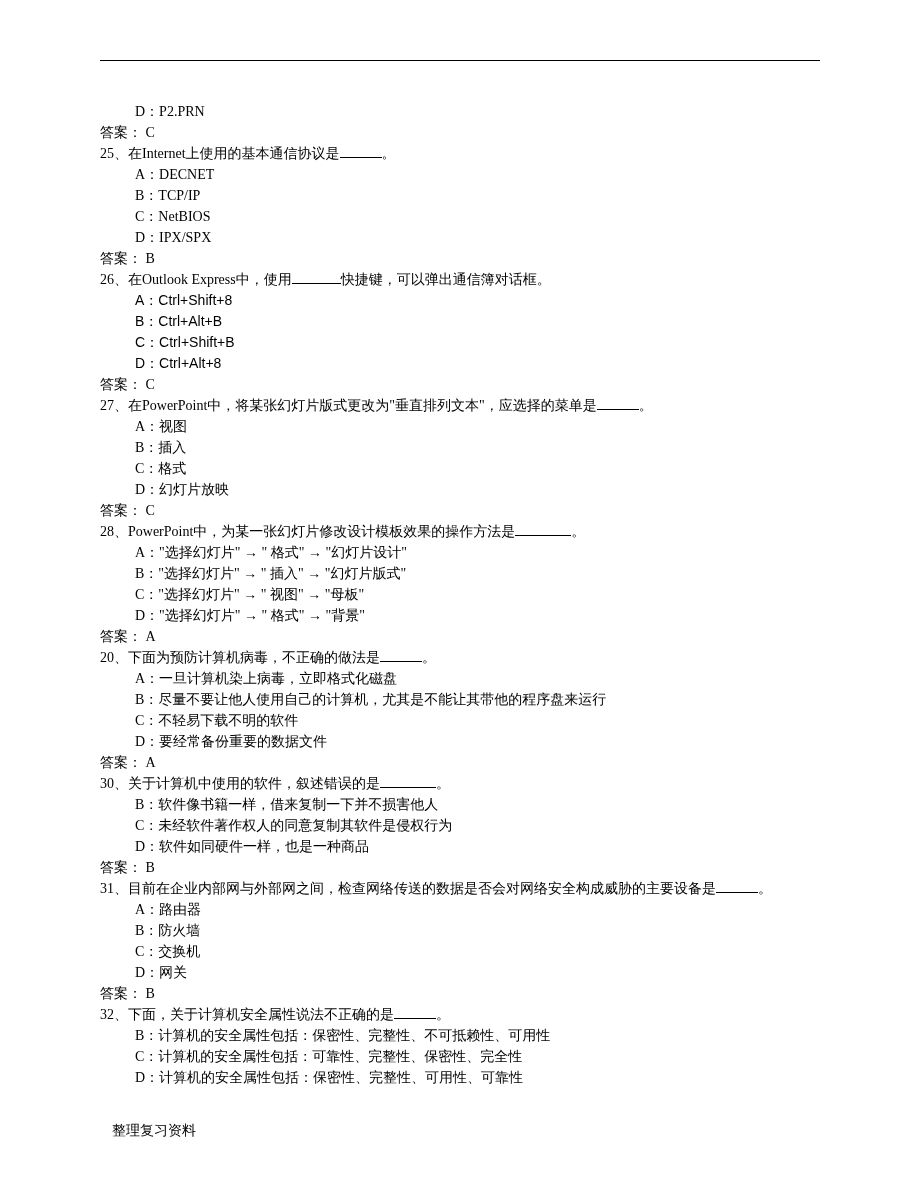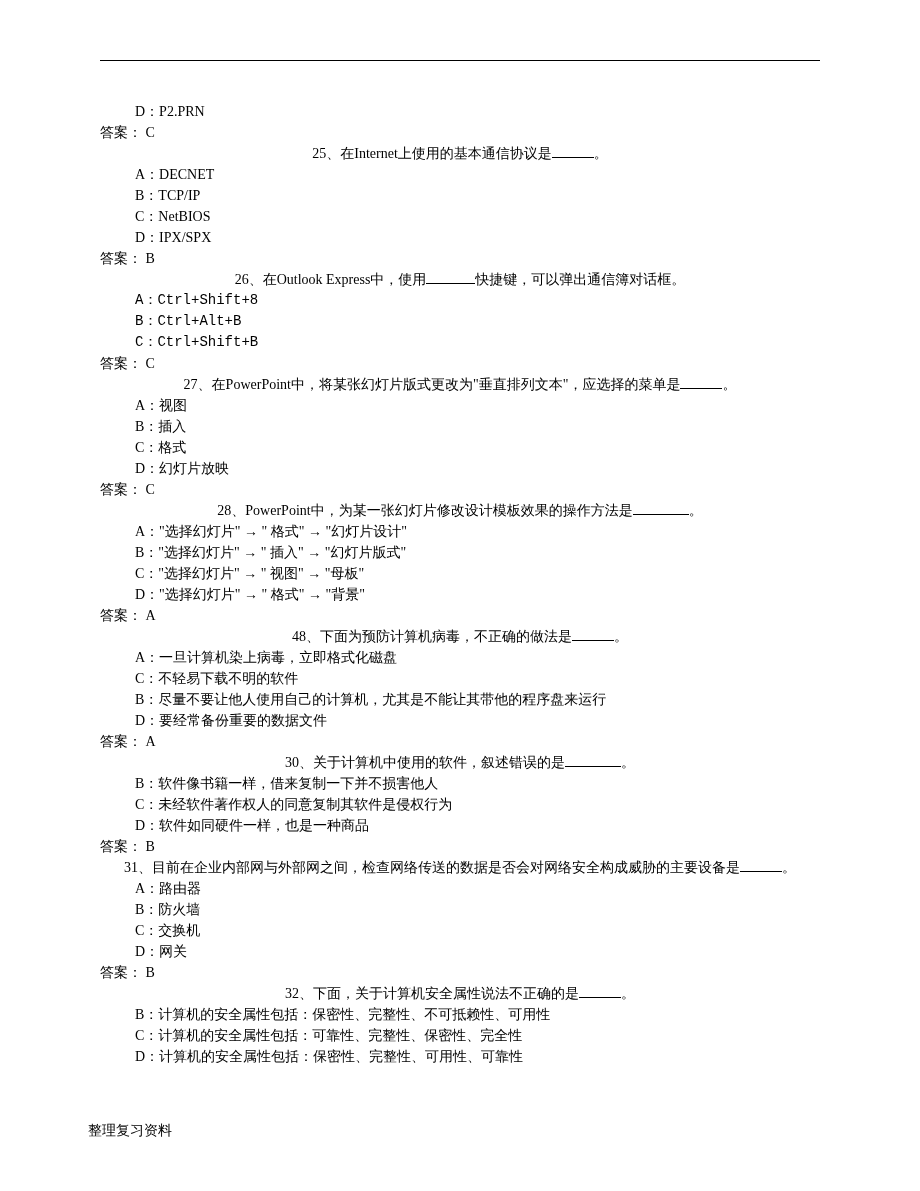--- a/index.html
+++ b/index.html
@@ -25,39 +25,38 @@
   }
   .option {
     padding-left: 2.5em;
   }
   .answer {
     font-weight: normal;
     padding-left: 0;
   }
   .question {
     padding-left: 0;
-    text-align: center;
   }
   .blank {
     display: inline-block;
     border-bottom: 1px solid #000;
     height: 1em;
     vertical-align: baseline;
   }
   .blank.short { width: 3em; }
   .blank.med { width: 3.5em; }
   .blank.long { width: 4em; }
   .footer {
     position: absolute;
     bottom: 50px;
-    left: 88px;
+    left: 112px;
     font-size: 14px;
   }
   .mono {
-    font-family: Liberation Mono, monospace;
+    font-family: Liberation Sans, sans-serif;
   }
 </style>
 </head>
 <body>
 
 <div class="page">
   <hr class="hr-top">
 
   <div class="option">D：P2.PRN</div>
   <div class="answer">答案：  C</div>
@@ -70,20 +69,21 @@
   <div class="option">C：NetBIOS</div>
   <div class="option">D：IPX/SPX</div>
   <div class="answer">答案：  B</div>
 
   <div class="question">
     <span>26、在Outlook Express中，使用</span><span class="blank med"></span><span>快捷键，可以弹出通信簿对话框。</span>
   </div>
   <div class="option mono">A：Ctrl+Shift+8</div>
   <div class="option mono">B：Ctrl+Alt+B</div>
   <div class="option mono">C：Ctrl+Shift+B</div>
+  <div class="option mono">D：Ctrl+Alt+8</div>
   <div class="answer">答案：  C</div>
 
   <div class="question">
     <span>27、在PowerPoint中，将某张幻灯片版式更改为"垂直排列文本"，应选择的菜单是</span><span class="blank short"></span><span>。</span>
   </div>
   <div class="option">A：视图</div>
   <div class="option">B：插入</div>
   <div class="option">C：格式</div>
   <div class="option">D：幻灯片放映</div>
   <div class="answer">答案：  C</div>
@@ -91,25 +91,25 @@
   <div class="question">
     <span>28、PowerPoint中，为某一张幻灯片修改设计模板效果的操作方法是</span><span class="blank long"></span><span>。</span>
   </div>
   <div class="option">A："选择幻灯片" → " 格式" → "幻灯片设计"</div>
   <div class="option">B："选择幻灯片" → " 插入" → "幻灯片版式"</div>
   <div class="option">C："选择幻灯片" → " 视图" → "母板"</div>
   <div class="option">D："选择幻灯片" → " 格式" → "背景"</div>
   <div class="answer">答案：  A</div>
 
   <div class="question">
-    <span>48、下面为预防计算机病毒，不正确的做法是</span><span class="blank short"></span><span>。</span>
+    <span>20、下面为预防计算机病毒，不正确的做法是</span><span class="blank short"></span><span>。</span>
   </div>
   <div class="option">A：一旦计算机染上病毒，立即格式化磁盘</div>
+  <div class="option">B：尽量不要让他人使用自己的计算机，尤其是不能让其带他的程序盘来运行</div>
   <div class="option">C：不轻易下载不明的软件</div>
-  <div class="option">B：尽量不要让他人使用自己的计算机，尤其是不能让其带他的程序盘来运行</div>
   <div class="option">D：要经常备份重要的数据文件</div>
   <div class="answer">答案：  A</div>
 
   <div class="question">
     <span>30、关于计算机中使用的软件，叙述错误的是</span><span class="blank long"></span><span>。</span>
   </div>
   <div class="option">B：软件像书籍一样，借来复制一下并不损害他人</div>
   <div class="option">C：未经软件著作权人的同意复制其软件是侵权行为</div>
   <div class="option">D：软件如同硬件一样，也是一种商品</div>
   <div class="answer">答案：  B</div>

